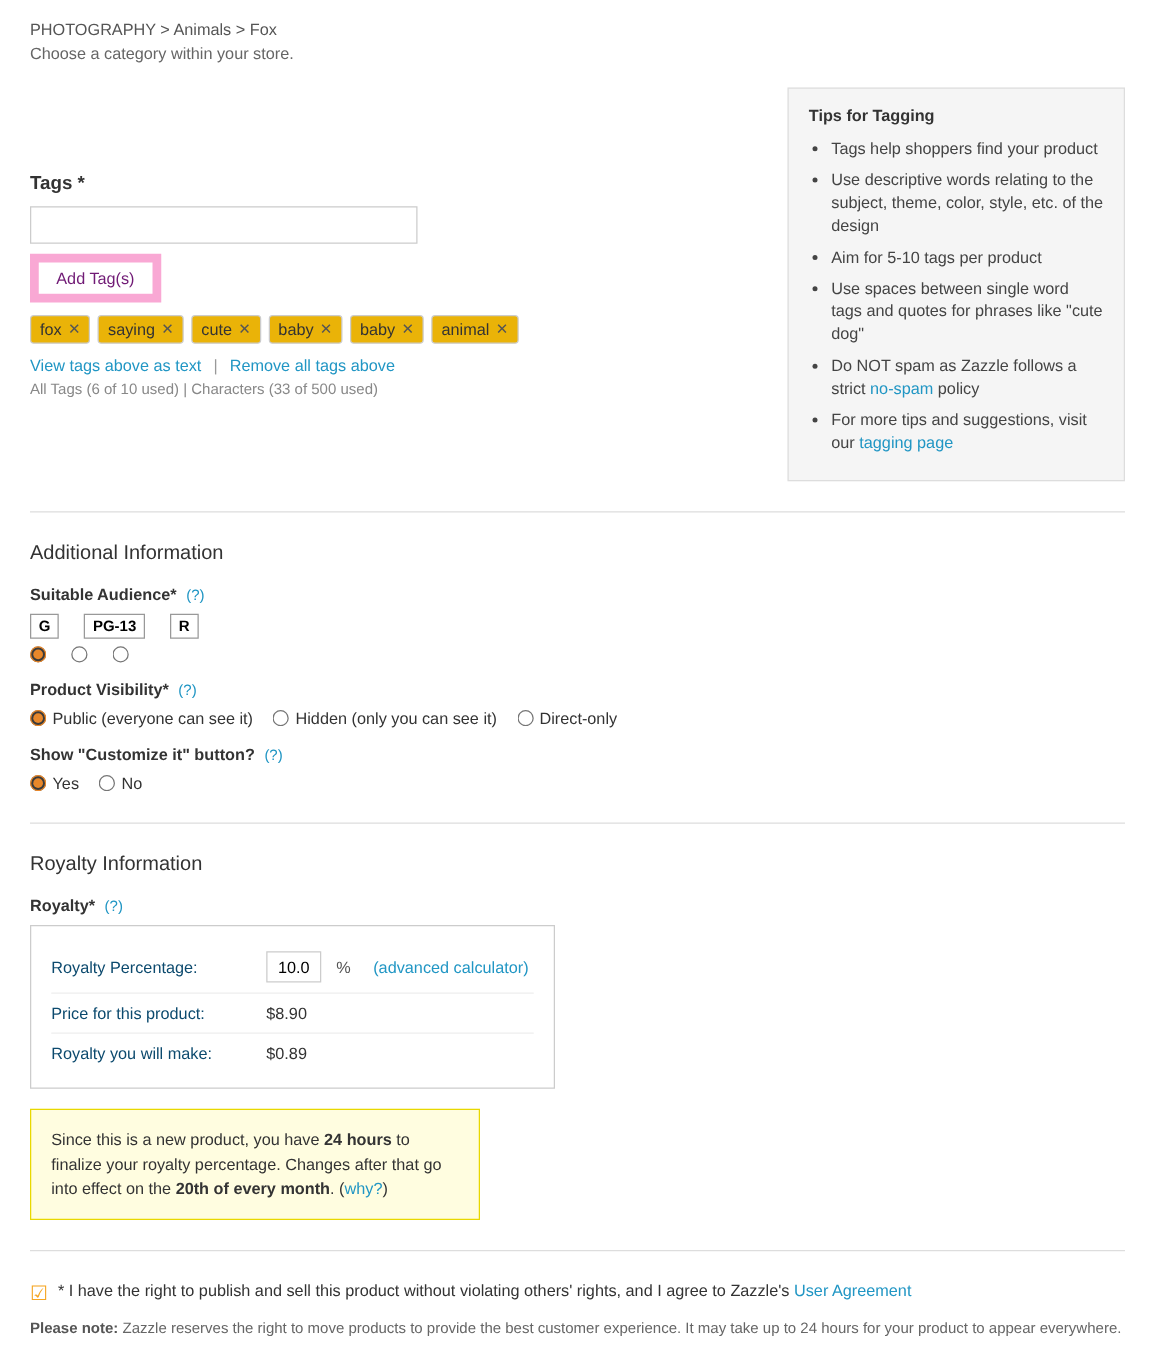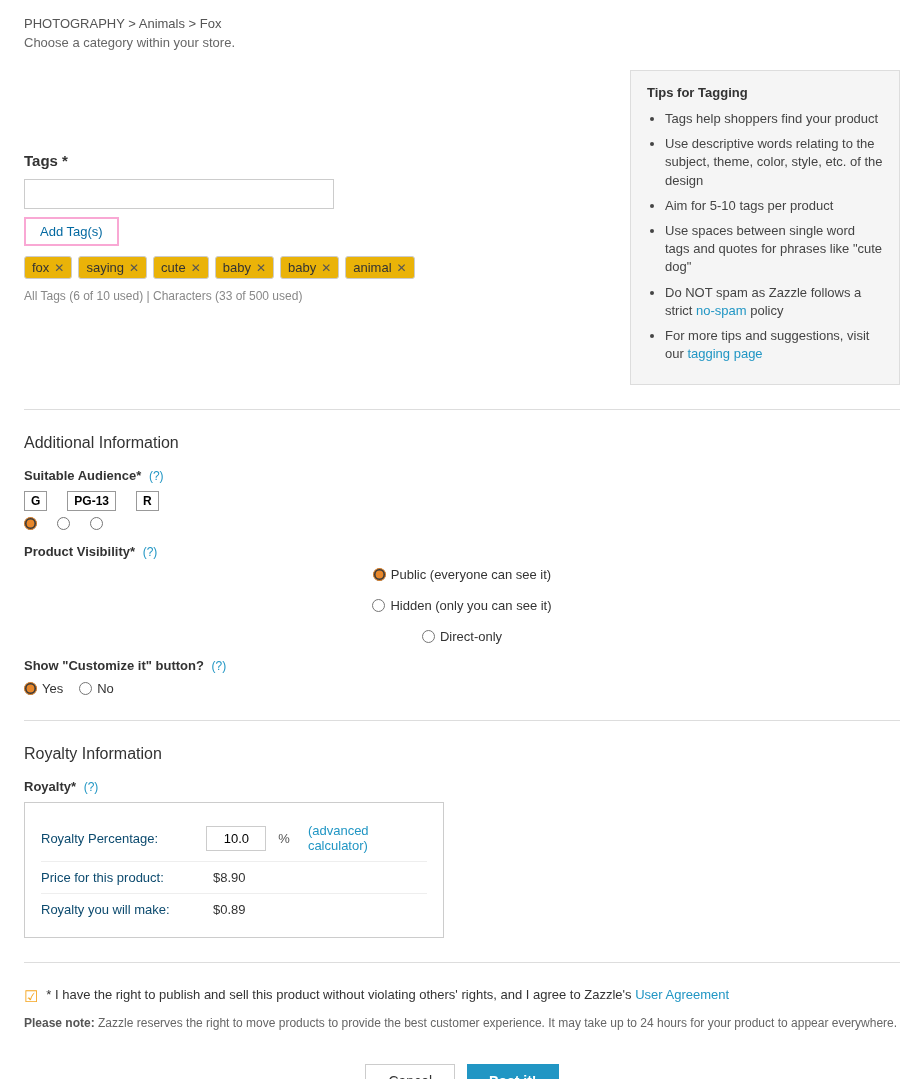--- a/index.html
+++ b/index.html
@@ -9,21 +9,21 @@
     .breadcrumb { font-size: 13px; color: #555; margin-bottom: 4px; }
     .subtitle { font-size: 13px; color: #666; margin-bottom: 20px; }
 
     hr { border: none; border-top: 1px solid #ddd; margin: 24px 0; }
 
     
     .tags-section { display: flex; gap: 30px; align-items: center; }
     .tags-left { flex: 1; }
     .tags-label { font-size: 15px; font-weight: bold; margin-bottom: 10px; }
     .tag-input { width: 100%; max-width: 310px; border: 1px solid #ccc; padding: 6px 8px; font-size: 14px; display: block; margin-bottom: 8px; }
-    .add-tag-btn { border: 2px solid #f9a8d4; color: #0369a1; background: #fff; padding: 5px 14px; font-size: 13px; cursor: pointer; }
+    .add-tag-btn { border: 7px solid #f9a8d4; color: #701a75; background: #fff; padding: 5px 14px; font-size: 13px; cursor: pointer; }
     .tags-display { display: flex; flex-wrap: wrap; gap: 6px; margin-top: 10px; margin-bottom: 10px; }
     .tag-badge { display: inline-flex; align-items: center; background: #eab308; border: 1px solid #ccc; border-radius: 3px; padding: 3px 7px; font-size: 13px; gap: 5px; }
     .tag-badge .remove { color: #555; cursor: pointer; font-size: 12px; }
     .tags-links { font-size: 13px; margin-bottom: 4px; }
     .tags-links a { color: #2196c4; text-decoration: none; }
     .tags-links .separator { color: #999; margin: 0 6px; }
     .tags-meta { font-size: 12px; color: #888; }
 
     
     .tips-box { background: #f5f5f5; border: 1px solid #ddd; padding: 14px 16px; font-size: 13px; color: #444; width: 270px; flex-shrink: 0; }
@@ -37,31 +37,31 @@
     .field-label { font-size: 13px; font-weight: bold; margin-bottom: 8px; }
     .field-label .help { color: #2196c4; font-weight: normal; font-size: 12px; margin-left: 4px; cursor: pointer; }
     .rating-row { display: flex; align-items: center; gap: 20px; margin-bottom: 6px; }
     .rating-box { border: 1px solid #999; padding: 2px 6px; font-size: 12px; font-weight: bold; display: inline-block; }
     .rating-box.g { color: #000; }
     .rating-box.pg13 { color: #000; }
     .rating-box.r { color: #000; }
     .radio-row { display: flex; gap: 20px; margin-bottom: 14px; }
     .radio-row label { display: flex; align-items: center; gap: 5px; font-size: 13px; cursor: pointer; }
     input[type="radio"] { accent-color: #e8872a; }
-    .visibility-row { display: flex; align-items: center; gap: 16px; margin-bottom: 14px; flex-direction: column; }
+    .visibility-row { display: flex; align-items: center; gap: 16px; margin-bottom: 14px; }
     .visibility-row label { display: flex; align-items: center; gap: 5px; font-size: 13px; cursor: pointer; }
     .customize-row { display: flex; align-items: center; gap: 16px; margin-bottom: 6px; }
     .customize-row label { display: flex; align-items: center; gap: 5px; font-size: 13px; cursor: pointer; }
 
     
     .royalty-box { border: 1px solid #ccc; padding: 12px 16px; max-width: 420px; margin-bottom: 16px; font-size: 13px; }
     .royalty-row { display: flex; align-items: center; padding: 8px 0; border-bottom: 1px solid #eee; gap: 12px; }
     .royalty-row:last-child { border-bottom: none; }
     .royalty-row .rlabel { width: 160px; color: #0c4a6e; }
-    .royalty-input { border: 1px solid #ccc; padding: 4px 6px; font-size: 13px; width: 60px; text-align: center; }
+    .royalty-input { border: 1px solid #ccc; padding: 4px 6px; font-size: 13px; width: 44px; text-align: center; }
     .royalty-pct { color: #555; }
     .royalty-link { color: #2196c4; text-decoration: none; font-size: 13px; margin-left: 6px; }
     .royalty-val { color: #333; }
 
     
     .notice-box { background: #fffde0; border: 1px solid #e8d800; padding: 14px 16px; max-width: 360px; font-size: 13px; line-height: 1.5; margin-bottom: 20px; }
     .notice-box a { color: #2196c4; text-decoration: none; }
 
     
     .agreement { display: flex; align-items: flex-start; gap: 8px; font-size: 13px; margin-bottom: 8px; }
@@ -107,20 +107,25 @@
           </span>
           <span class="tag-badge">
             <span>baby</span>
             <span class="remove">✕</span>
           </span>
           <span class="tag-badge">
             <span>animal</span>
             <span class="remove">✕</span>
           </span>
         </div>
+      <div class="tags-links">
+        <a href="#">View tags above as text</a>
+        <span class="separator">|</span>
+        <a href="#">Remove all tags above</a>
+      </div>
       <div class="tags-meta">All Tags (6 of 10 used)  |  Characters (33 of 500 used)</div>
     </div>
 
     <div class="tips-box">
       <h4>Tips for Tagging</h4>
       <ul id="tips-list">
           <li>Tags help shoppers find your product</li>
           <li>Use descriptive words relating to the subject, theme, color, style, etc. of the design</li>
           <li>Aim for 5-10 tags per product</li>
           <li>Use spaces between single word tags and quotes for phrases like "cute dog"</li>
@@ -209,20 +214,23 @@
       <div class="royalty-row">
         <span class="rlabel">Price for this product:</span>
         <span class="royalty-val">$8.90</span>
       </div>
       <div class="royalty-row">
         <span class="rlabel">Royalty you will make:</span>
         <span class="royalty-val">$0.89</span>
       </div>
     </div>
 
+    <div class="notice-box">
+      <span>Since this is a new product, you have </span><strong>24 hours</strong><span> to finalize your royalty percentage. Changes after that go into effect on the </span><strong>20th of every month</strong><span>. (</span><a href="#">why?</a><span>)</span>
+    </div>
   </div>
 
   <hr>
 
   <div class="agreement">
     <span class="checkbox-icon">☑</span>
     <span>
       <span>* I have the right to publish and sell this product without violating others' rights, and I agree to Zazzle's </span><a href="#">User Agreement</a>
     </span>
   </div>

